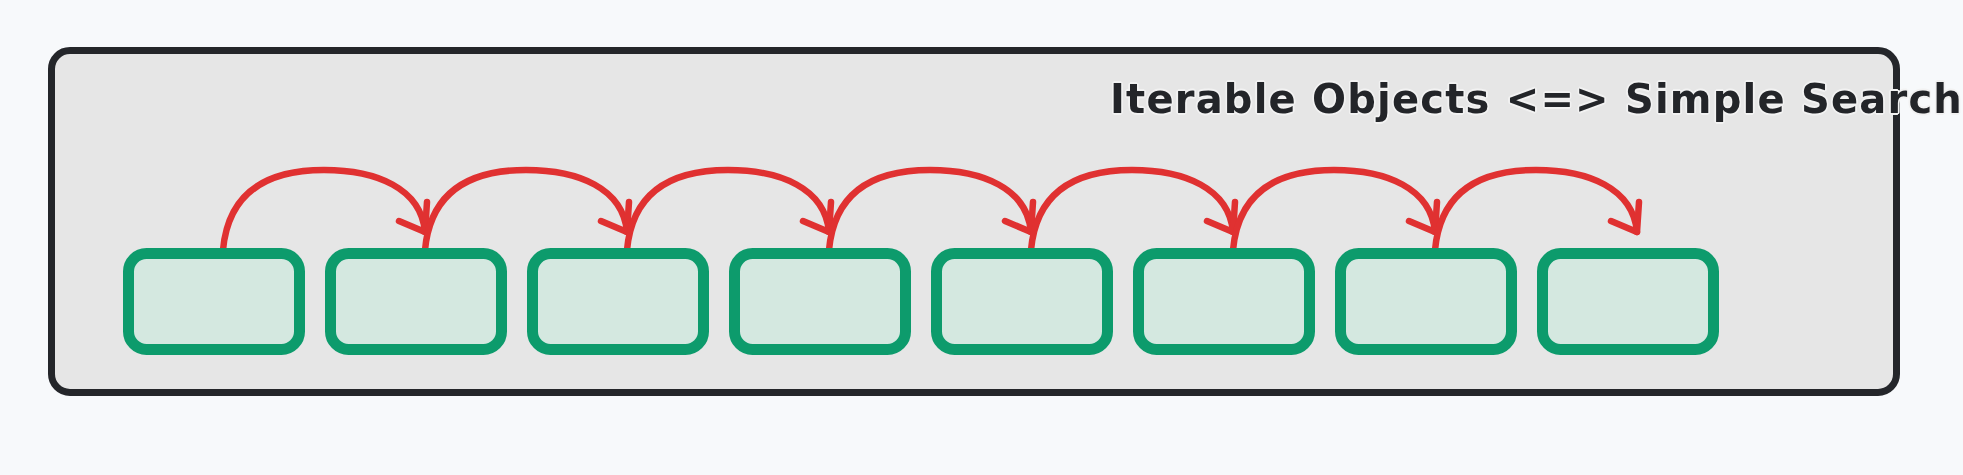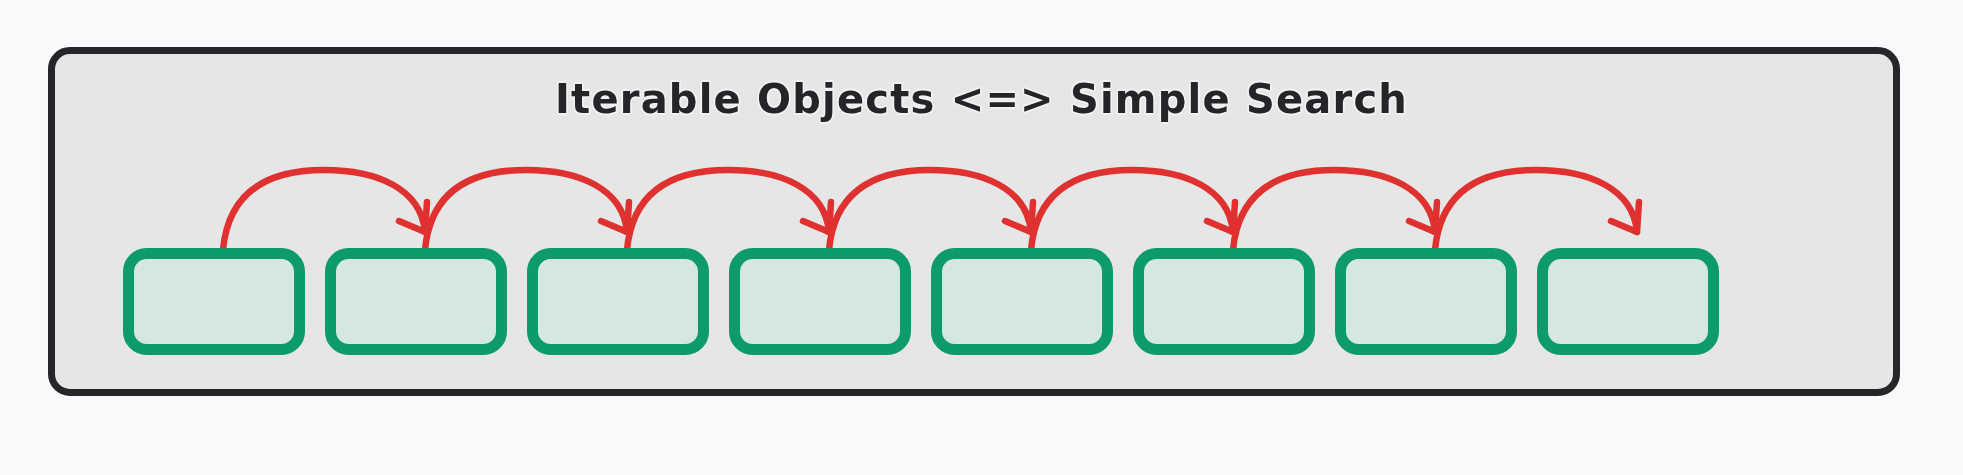--- a/index.html
+++ b/index.html
@@ -34,21 +34,21 @@
     border-radius: 22px;
     box-sizing: border-box;
   }
 
   
   #title {
     position: absolute;
     left: 0;
     top: 76px;
     width: 1963px;
-    text-align: center;
+    text-align: right;
     font-family: "DejaVu Sans", sans-serif;
     font-size: 40px;
     font-weight: 700;
     letter-spacing: 1.2px;
     color: #232529;
     text-shadow:
        1.6px 0 0 #f2f2f2, -1.6px 0 0 #f2f2f2,
        0 1.6px 0 #f2f2f2, 0 -1.6px 0 #f2f2f2,
        1.2px 1.2px 0 #f2f2f2, -1.2px 1.2px 0 #f2f2f2,
        1.2px -1.2px 0 #f2f2f2, -1.2px -1.2px 0 #f2f2f2;

